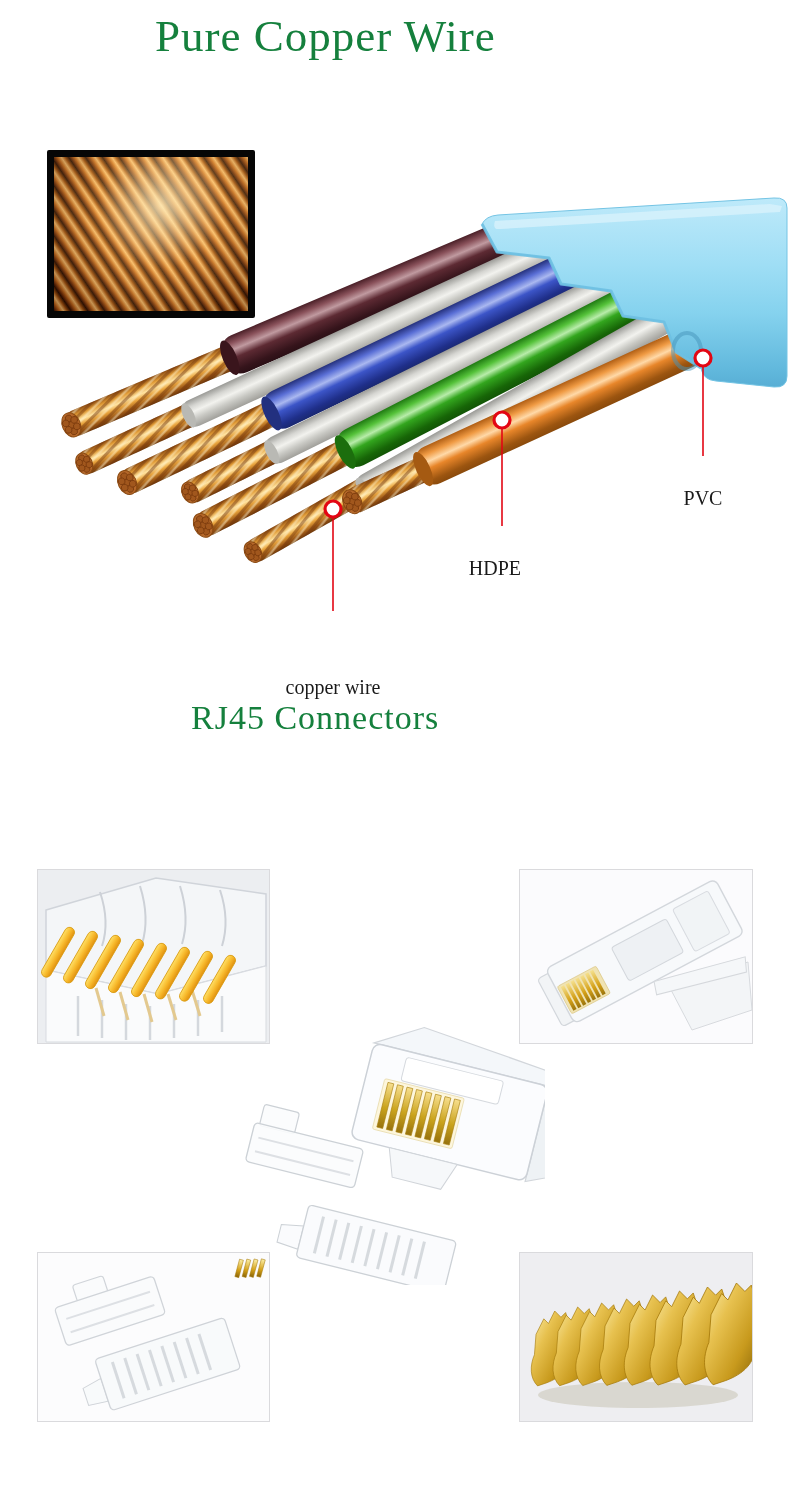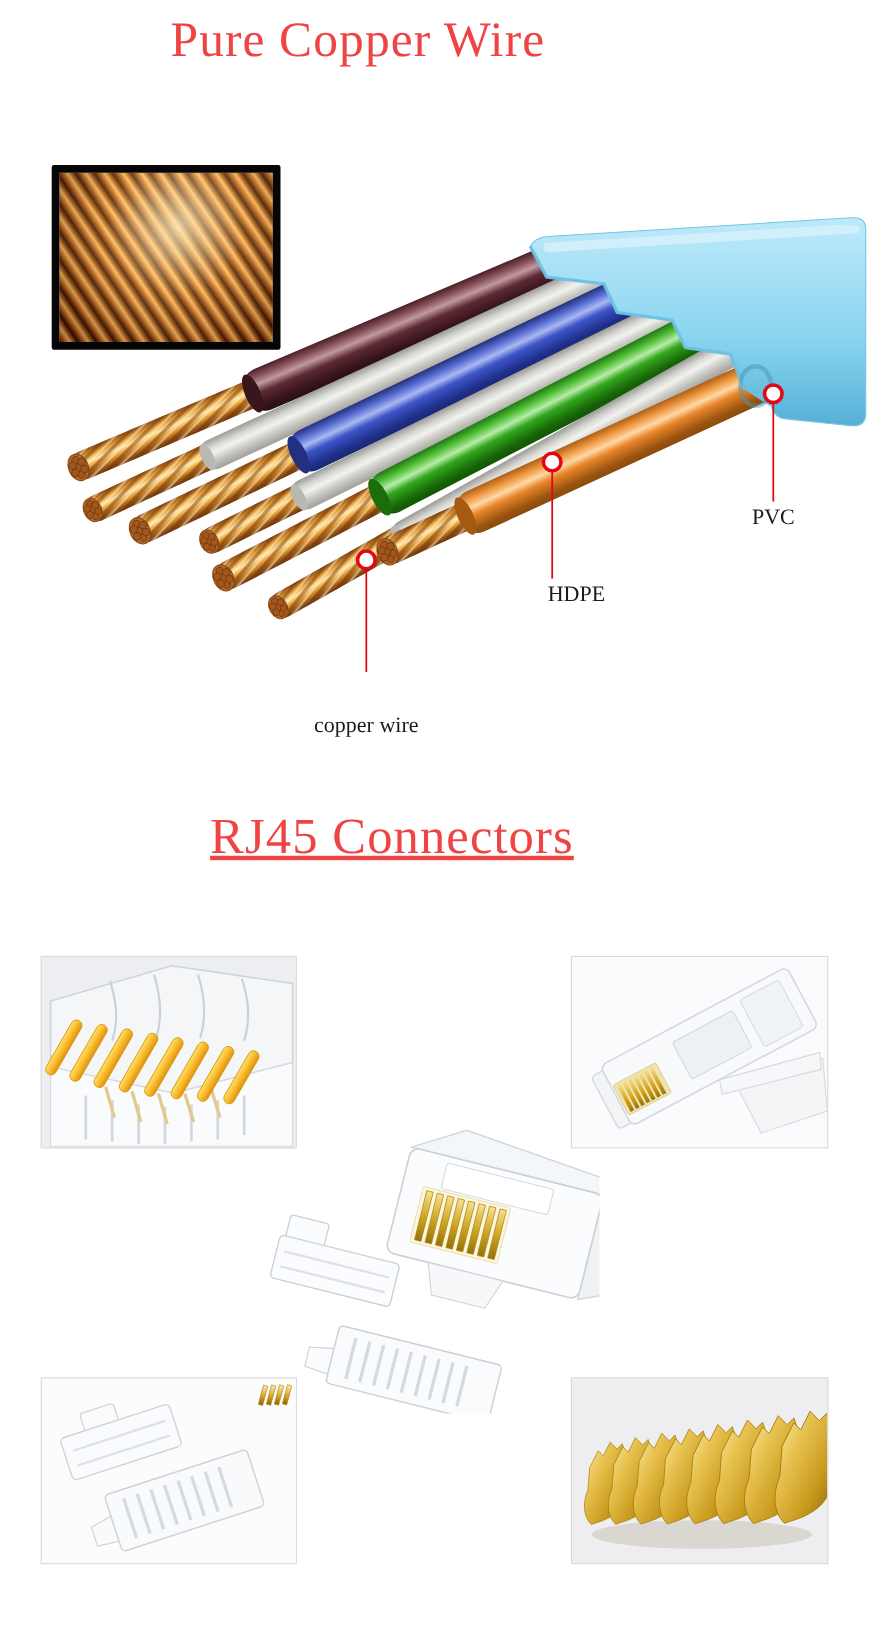--- a/index.html
+++ b/index.html
@@ -3,30 +3,30 @@
 <meta charset="utf-8">
 <style>
   html,body{margin:0;padding:0;}
   body{
     width:790px;height:1493px;position:relative;background:#ffffff;
     font-family:"Liberation Serif", serif;color:#111;overflow:hidden;
   }
   .abs{position:absolute;}
   .title{
     font-family:"Liberation Serif", serif;
-    color:#ef4444;white-space:nowrap;letter-spacing:1px;line-height:1.05;
+    color:#15803d;white-space:nowrap;letter-spacing:1px;line-height:1.05;
   }
   #title-copper{left:155px;top:13px;font-size:45px;}
-  #title-rj45{left:191px;top:736px;font-size:46px;text-decoration:underline;}
+  #title-rj45{left:191px;top:700px;font-size:34px;}
   .wire-label{
     position:absolute;font-size:20px;color:#1a1a1a;text-align:center;
-    font-family:"Liberation Serif", serif;white-space:nowrap;z-index:6;
+    font-family:"Liberation Serif", serif;white-space:nowrap;z-index:6;margin-top:28px;
   }
   #label-pvc{left:663px;top:459px;width:80px;}
-  #label-hdpe{left:484px;top:529px;width:80px;}
+  #label-hdpe{left:441px;top:529px;width:80px;text-align:right;}
   #label-copper-wire{left:262px;top:648px;width:142px;}
   #copper-inset{
     left:47px;top:150px;width:194px;height:154px;z-index:4;
     border:7px solid #060606;border-radius:2px;
     background-image:
       radial-gradient(ellipse at 55% 32%, rgba(255,238,190,0.80) 0%, rgba(255,196,110,0.28) 42%, rgba(46,14,0,0.30) 88%),
       repeating-linear-gradient(56deg,
         #1f0a00 0px,#6b2c08 2px,#c86f1f 5px,#f9c170 8px,#a3540f 11px,#2a0e00 14px);
   }
   #cable-svg{left:0;top:150px;width:790px;height:500px;z-index:2;}

